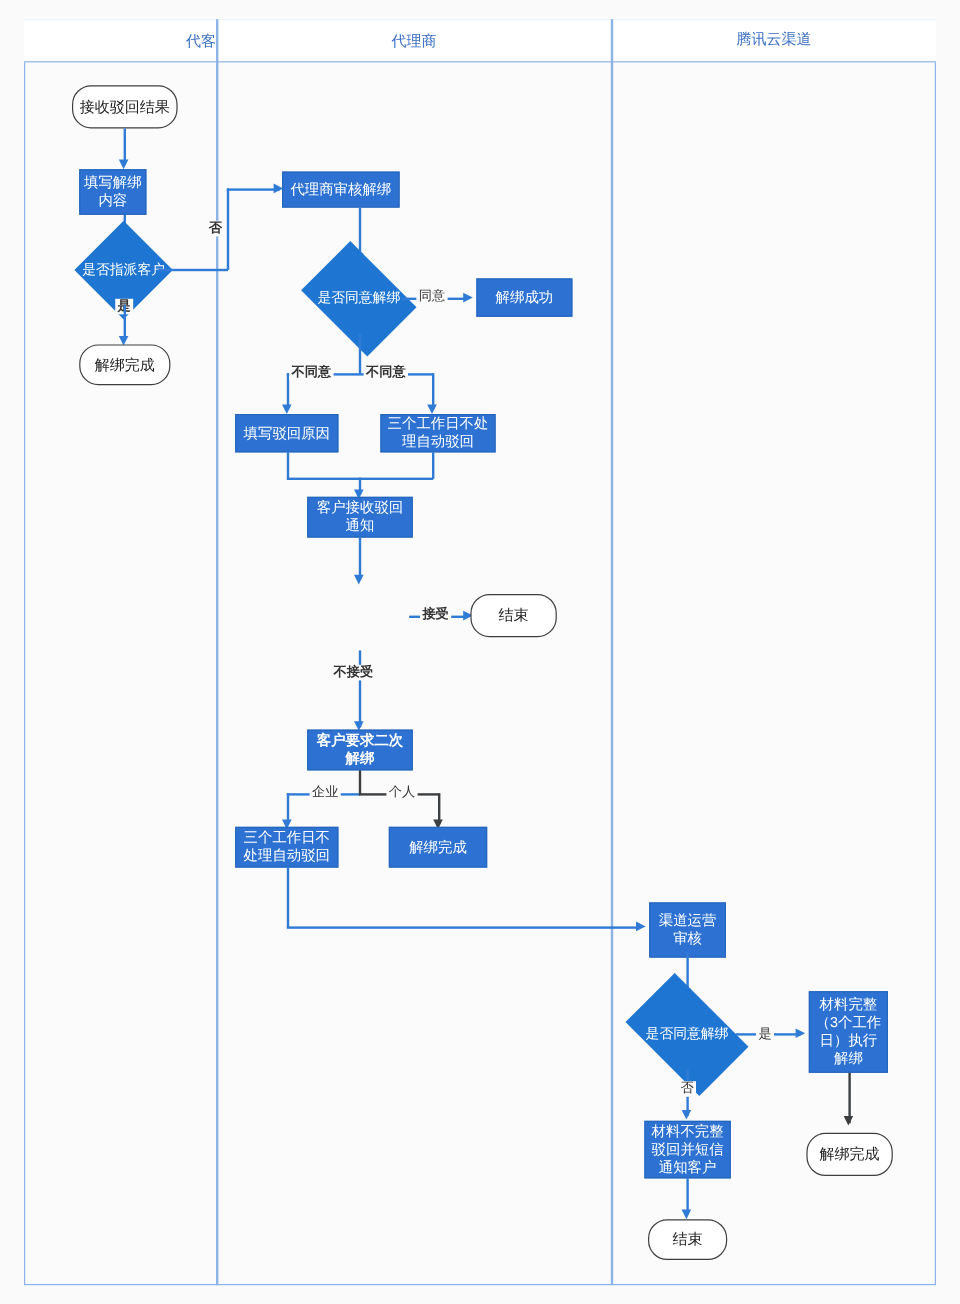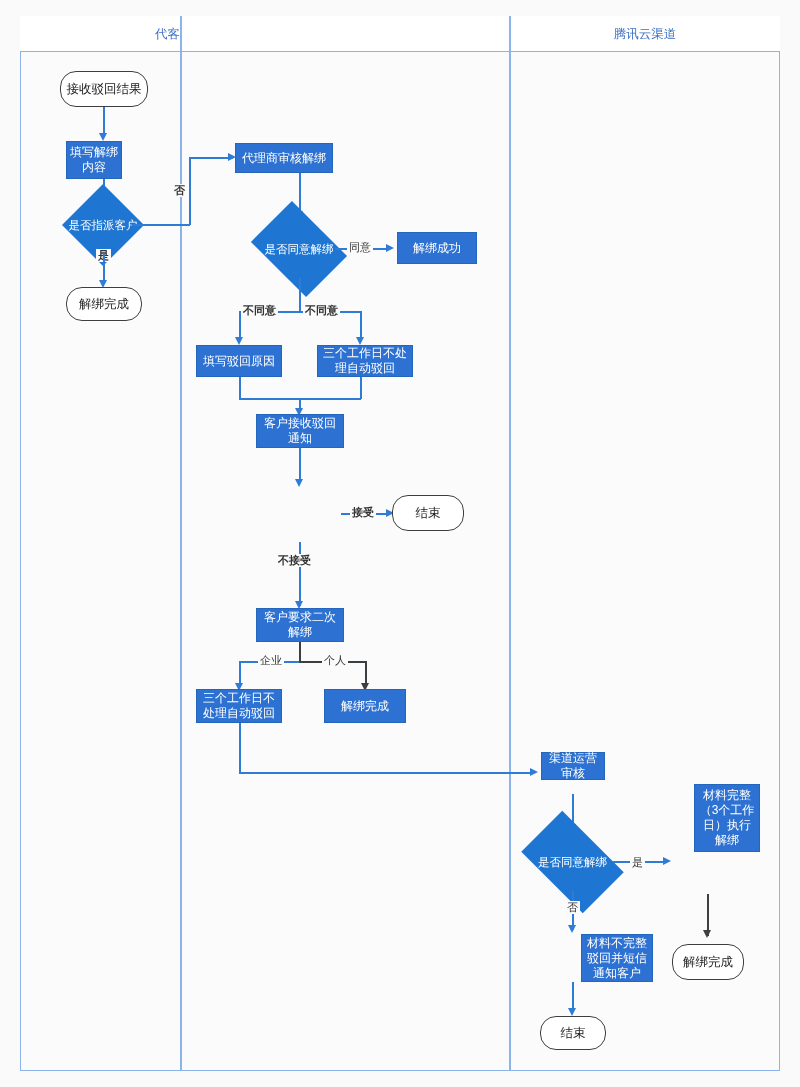--- a/index.html
+++ b/index.html
@@ -89,21 +89,22 @@
 <body>
 
 <div id="stage">
 
   <div class="lane-frame"></div>
   <div class="lane-header-band"></div>
   <div class="lane-divider" style="left:180px;"></div>
   <div class="lane-divider" style="left:509px;"></div>
 
   <div class="lane-title" style="left:20px;width:160px;text-align:right;">代客</div>
-  <div class="lane-title" style="left:510px;width:270px;">腾讯云渠道</div>
+  <div class="lane-title" style="left:181px;width:328px;">代理商</div>
+  <div class="lane-title" style="left:510px;width:270px;font-family:Liberation Mono, monospace;">腾讯云渠道</div>
 
   <div class="node term" style="left:60px;top:71px;width:88px;height:36px;">接收驳回结果</div>
 
   <div class="ln v" style="left:103px;top:107px;height:30px;"></div>
   <div class="arrow down" style="left:99px;top:133px;"></div>
 
   <div class="node proc" style="left:66px;top:141px;width:56px;height:38px;">填写解绑内容</div>
 
   <div class="ln v" style="left:103px;top:179px;height:23px;"></div>
   <div class="arrow down" style="left:99px;top:198px;"></div>
@@ -166,65 +167,65 @@
 
   <div class="ln h" style="left:341px;top:513px;width:49px;"></div>
   <div class="arrow right" style="left:386px;top:509px;"></div>
   <div class="edge-label bold" style="left:350px;top:506px;">接受</div>
   <div class="node term" style="left:392px;top:495px;width:72px;height:36px;">结束</div>
 
   <div class="ln v" style="left:299px;top:542px;height:64px;"></div>
   <div class="arrow down" style="left:295px;top:601px;"></div>
   <div class="edge-label bold" style="left:276px;top:554px;">不接受</div>
 
-  <div class="node proc" style="left:256px;top:608px;width:88px;height:34px;">客户要求二次解绑</div>
+  <div class="node proc" style="left:256px;top:608px;width:88px;height:34px;font-weight:bold;">客户要求二次解绑</div>
 
   <div class="ln v dark" style="left:299px;top:642px;height:20px;"></div>
   <div class="ln h" style="left:239px;top:661px;width:61px;"></div>
   <div class="ln v" style="left:239px;top:661px;height:26px;"></div>
   <div class="arrow down" style="left:235px;top:683px;"></div>
   <div class="edge-label" style="left:258px;top:654px;">企业</div>
 
   <div class="ln h dark" style="left:299px;top:661px;width:67px;"></div>
   <div class="ln v dark" style="left:365px;top:661px;height:26px;"></div>
   <div class="arrow down dark" style="left:361px;top:683px;"></div>
   <div class="edge-label" style="left:322px;top:654px;">个人</div>
 
   <div class="node proc" style="left:196px;top:689px;width:86px;height:34px;">三个工作日不处理自动驳回</div>
   <div class="node proc" style="left:324px;top:689px;width:82px;height:34px;">解绑完成</div>
 
   <div class="ln v" style="left:239px;top:723px;height:50px;"></div>
   <div class="ln h" style="left:239px;top:772px;width:294px;"></div>
   <div class="arrow right" style="left:530px;top:768px;"></div>
 
-  <div class="node proc" style="left:541px;top:752px;width:64px;height:28px;">渠道运营审核</div>
+  <div class="node proc" style="left:541px;top:752px;width:64px;height:46px;">渠道运营审核</div>
 
   <div class="ln v" style="left:572px;top:794px;height:34px;"></div>
   <div class="arrow down" style="left:568px;top:824px;"></div>
 
   <div class="diamond-wrap" style="left:529px;top:833px;width:87px;height:58px;">
     <div class="diamond-shape"></div>
     <div class="diamond-label">是否同意解绑</div>
   </div>
 
   <div class="ln h" style="left:613px;top:861px;width:54px;"></div>
   <div class="arrow right" style="left:663px;top:857px;"></div>
   <div class="edge-label" style="left:630px;top:856px;">是</div>
 
-  <div class="node proc" style="left:674px;top:784px;width:66px;height:68px;margin-left:20px;">材料完整（3个工作日）执行解绑</div>
+  <div class="node proc" style="left:674px;top:826px;width:66px;height:68px;">材料完整（3个工作日）执行解绑</div>
 
   <div class="ln v dark" style="left:707px;top:894px;height:42px;"></div>
   <div class="arrow down dark" style="left:703px;top:930px;"></div>
 
   <div class="node term" style="left:672px;top:944px;width:72px;height:36px;">解绑完成</div>
 
   <div class="ln v" style="left:572px;top:891px;height:39px;"></div>
   <div class="arrow down" style="left:568px;top:925px;"></div>
   <div class="edge-label" style="left:565px;top:901px;">否</div>
 
-  <div class="node proc" style="left:537px;top:934px;width:72px;height:48px;margin-left:44px;">材料不完整驳回并短信通知客户</div>
+  <div class="node proc" style="left:537px;top:934px;width:72px;height:48px;">材料不完整驳回并短信通知客户</div>
 
   <div class="ln v" style="left:572px;top:982px;height:30px;"></div>
   <div class="arrow down" style="left:568px;top:1008px;"></div>
 
   <div class="node term" style="left:540px;top:1016px;width:66px;height:34px;">结束</div>
 
 </div>
 
 </body></html>

